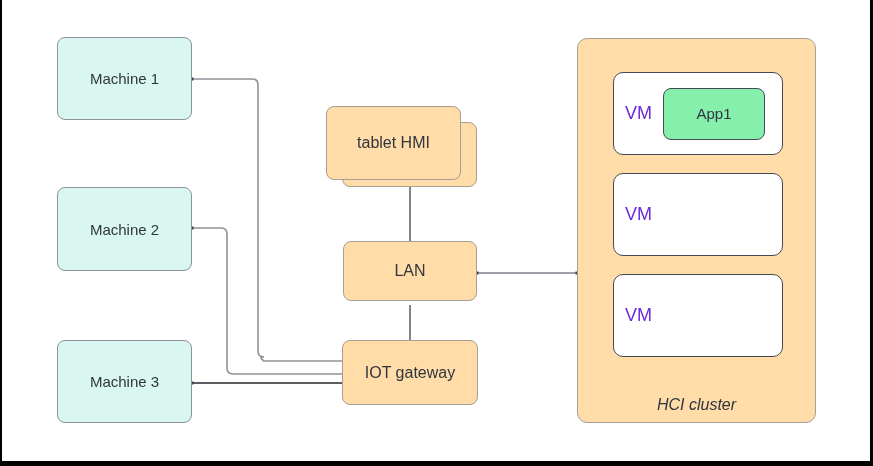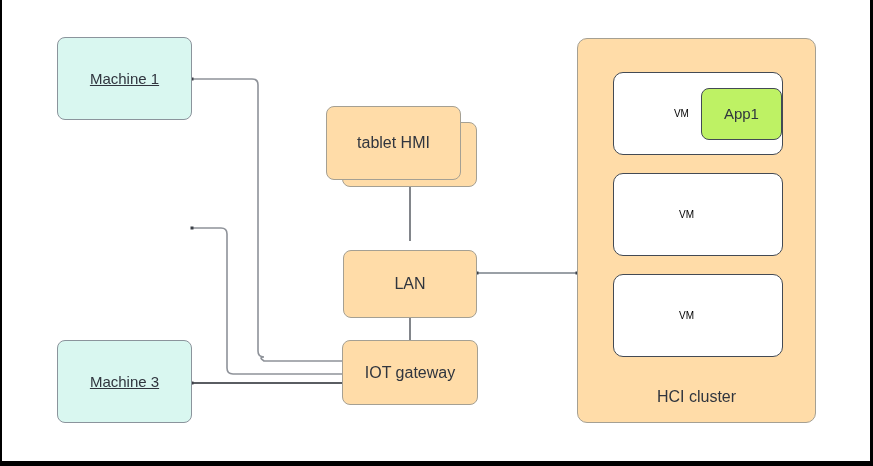--- a/index.html
+++ b/index.html
@@ -24,73 +24,72 @@
     align-items: center;
     justify-content: center;
     color: #30353e;
     font-size: 15px;
   }
   .machine {
     width: 135px; height: 83px;
     background: #d9f7f0;
     border: 1px solid #8b949c;
     border-radius: 8px;
-    text-decoration: underline;
   }
   .orange {
     background: #ffdca8;
     border: 1px solid #a5a093;
     border-radius: 8px;
     font-size: 16px;
   }
   #tablet-front { left: 326px; top: 106px; width: 135px; height: 74px; z-index: 3; }
   #tablet-back  { left: 342px; top: 122px; width: 135px; height: 65px; z-index: 2; }
-  #lan-node { left: 343px; top: 250px; width: 134px; height: 68px; }
+  #lan-node { left: 343px; top: 241px; width: 134px; height: 60px; }
   #iot-node { left: 342px; top: 340px; width: 136px; height: 65px; }
 
   #machine-1 { left: 57px; top: 37px;  }
   #machine-2 { left: 57px; top: 187px; height: 84px; }
   #machine-3 { left: 57px; top: 340px; }
 
   #hci-node {
     left: 577px; top: 38px; width: 239px; height: 385px;
     display: block;
     border-radius: 10px;
   }
   #hci-label {
     position: absolute;
-    left: 0; bottom: 16px; width: 100%;
+    left: 0; bottom: 8px; width: 100%;
     text-align: center;
     font-size: 16px;
     color: #30353e;
+    font-style: italic;
   }
   .vm-box {
     position: absolute;
     left: 35px;
     width: 170px; height: 83px;
     background: #ffffff;
     border: 1px solid #434a54;
     border-radius: 10px;
     box-sizing: border-box;
     display: flex;
     align-items: center;
   }
   #vm-1 { top: 33px; }
   #vm-2 { top: 134px; }
   #vm-3 { top: 235px; }
   .vm-label {
     width: 49px;
     text-align: center;
-    color: #000000;
-    font-size: 10px;
-    padding-left: 48px;
+    color: #6d28d9;
+    font-size: 18px;
   }
   .app-box {
     width: 102px; height: 52px;
-    background: #bef264;
+    background: #86efac;
     border: 1px solid #434a54;
     border-radius: 8px;
     box-sizing: border-box;
     display: flex;
     align-items: center;
     justify-content: center;
     color: #30353e;
     font-size: 15px;
   }
   #edge-layer {
@@ -125,20 +124,23 @@
       <rect x="190.5" y="226.5" width="3" height="3"></rect>
       <rect x="190.5" y="381.5" width="3" height="3"></rect>
       <rect x="475.5" y="271.5" width="3" height="3"></rect>
       <rect x="575.5" y="271.5" width="3" height="3"></rect>
     </g>
   </svg>
 
   <div class="node machine" id="machine-1">
     <span>Machine 1</span>
   </div>
+  <div class="node machine" id="machine-2">
+    <span>Machine 2</span>
+  </div>
   <div class="node machine" id="machine-3">
     <span>Machine 3</span>
   </div>
 
   <div class="node orange" id="tablet-back"></div>
   <div class="node orange" id="tablet-front">
     <span>tablet HMI</span>
   </div>
 
   <div class="node orange" id="lan-node">

